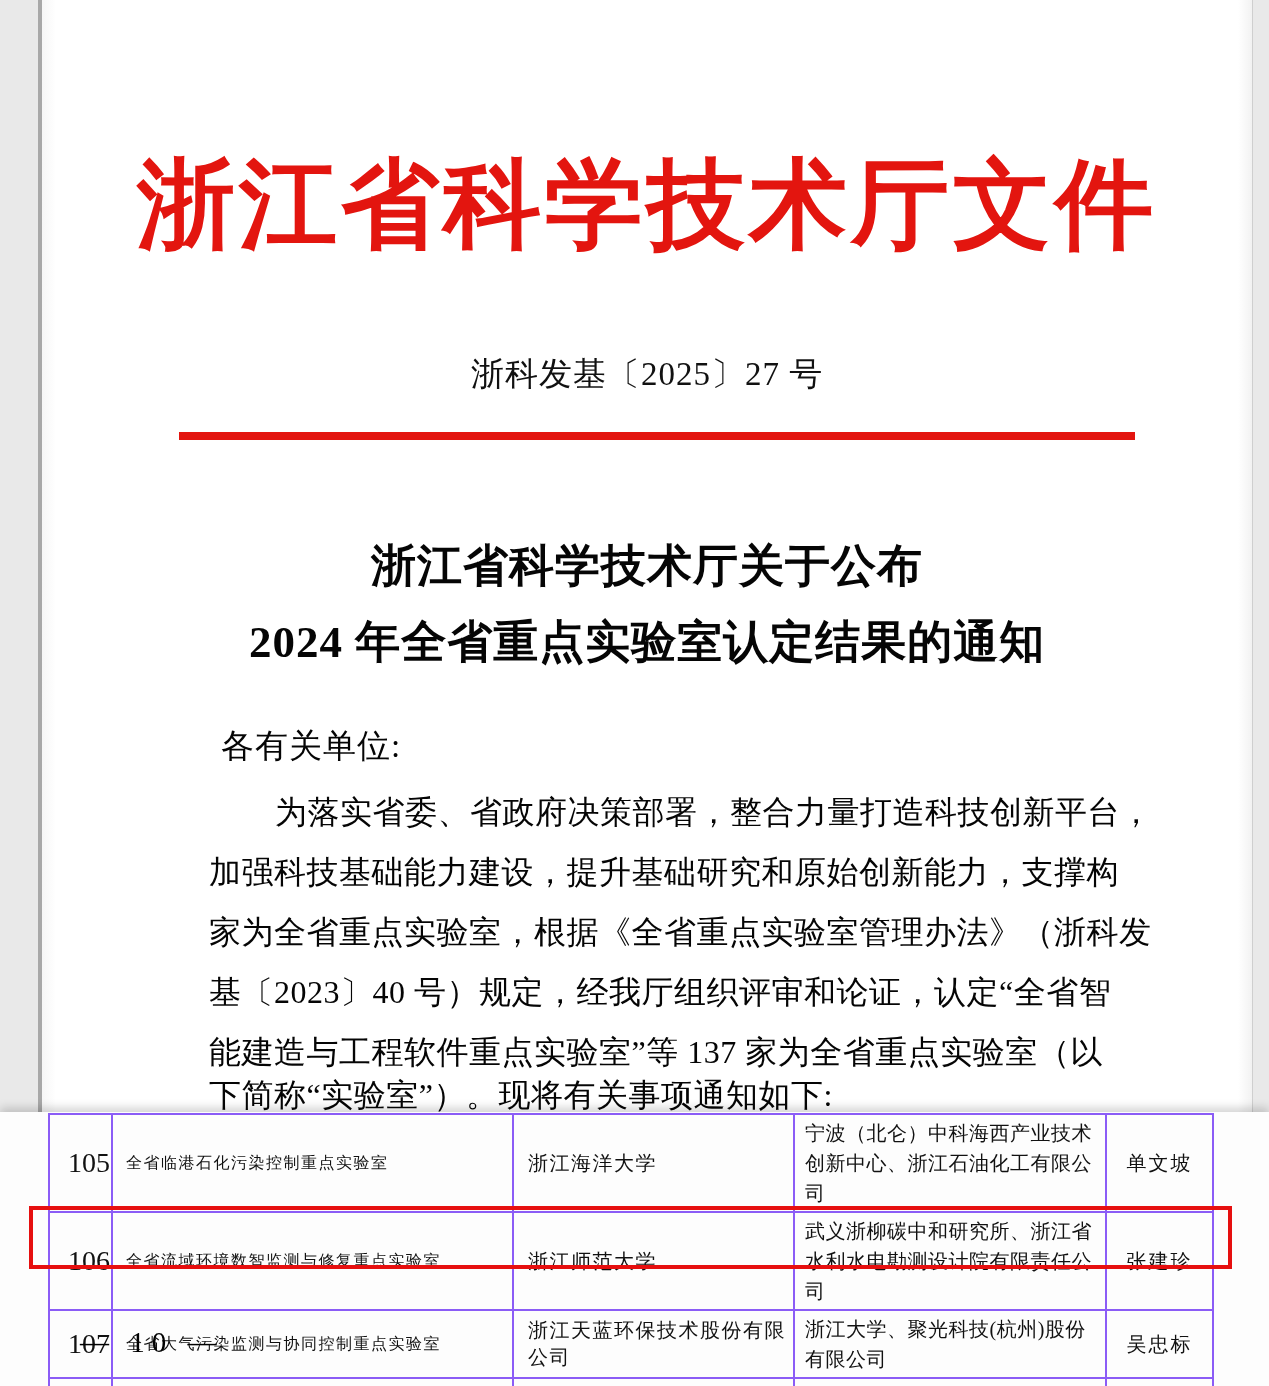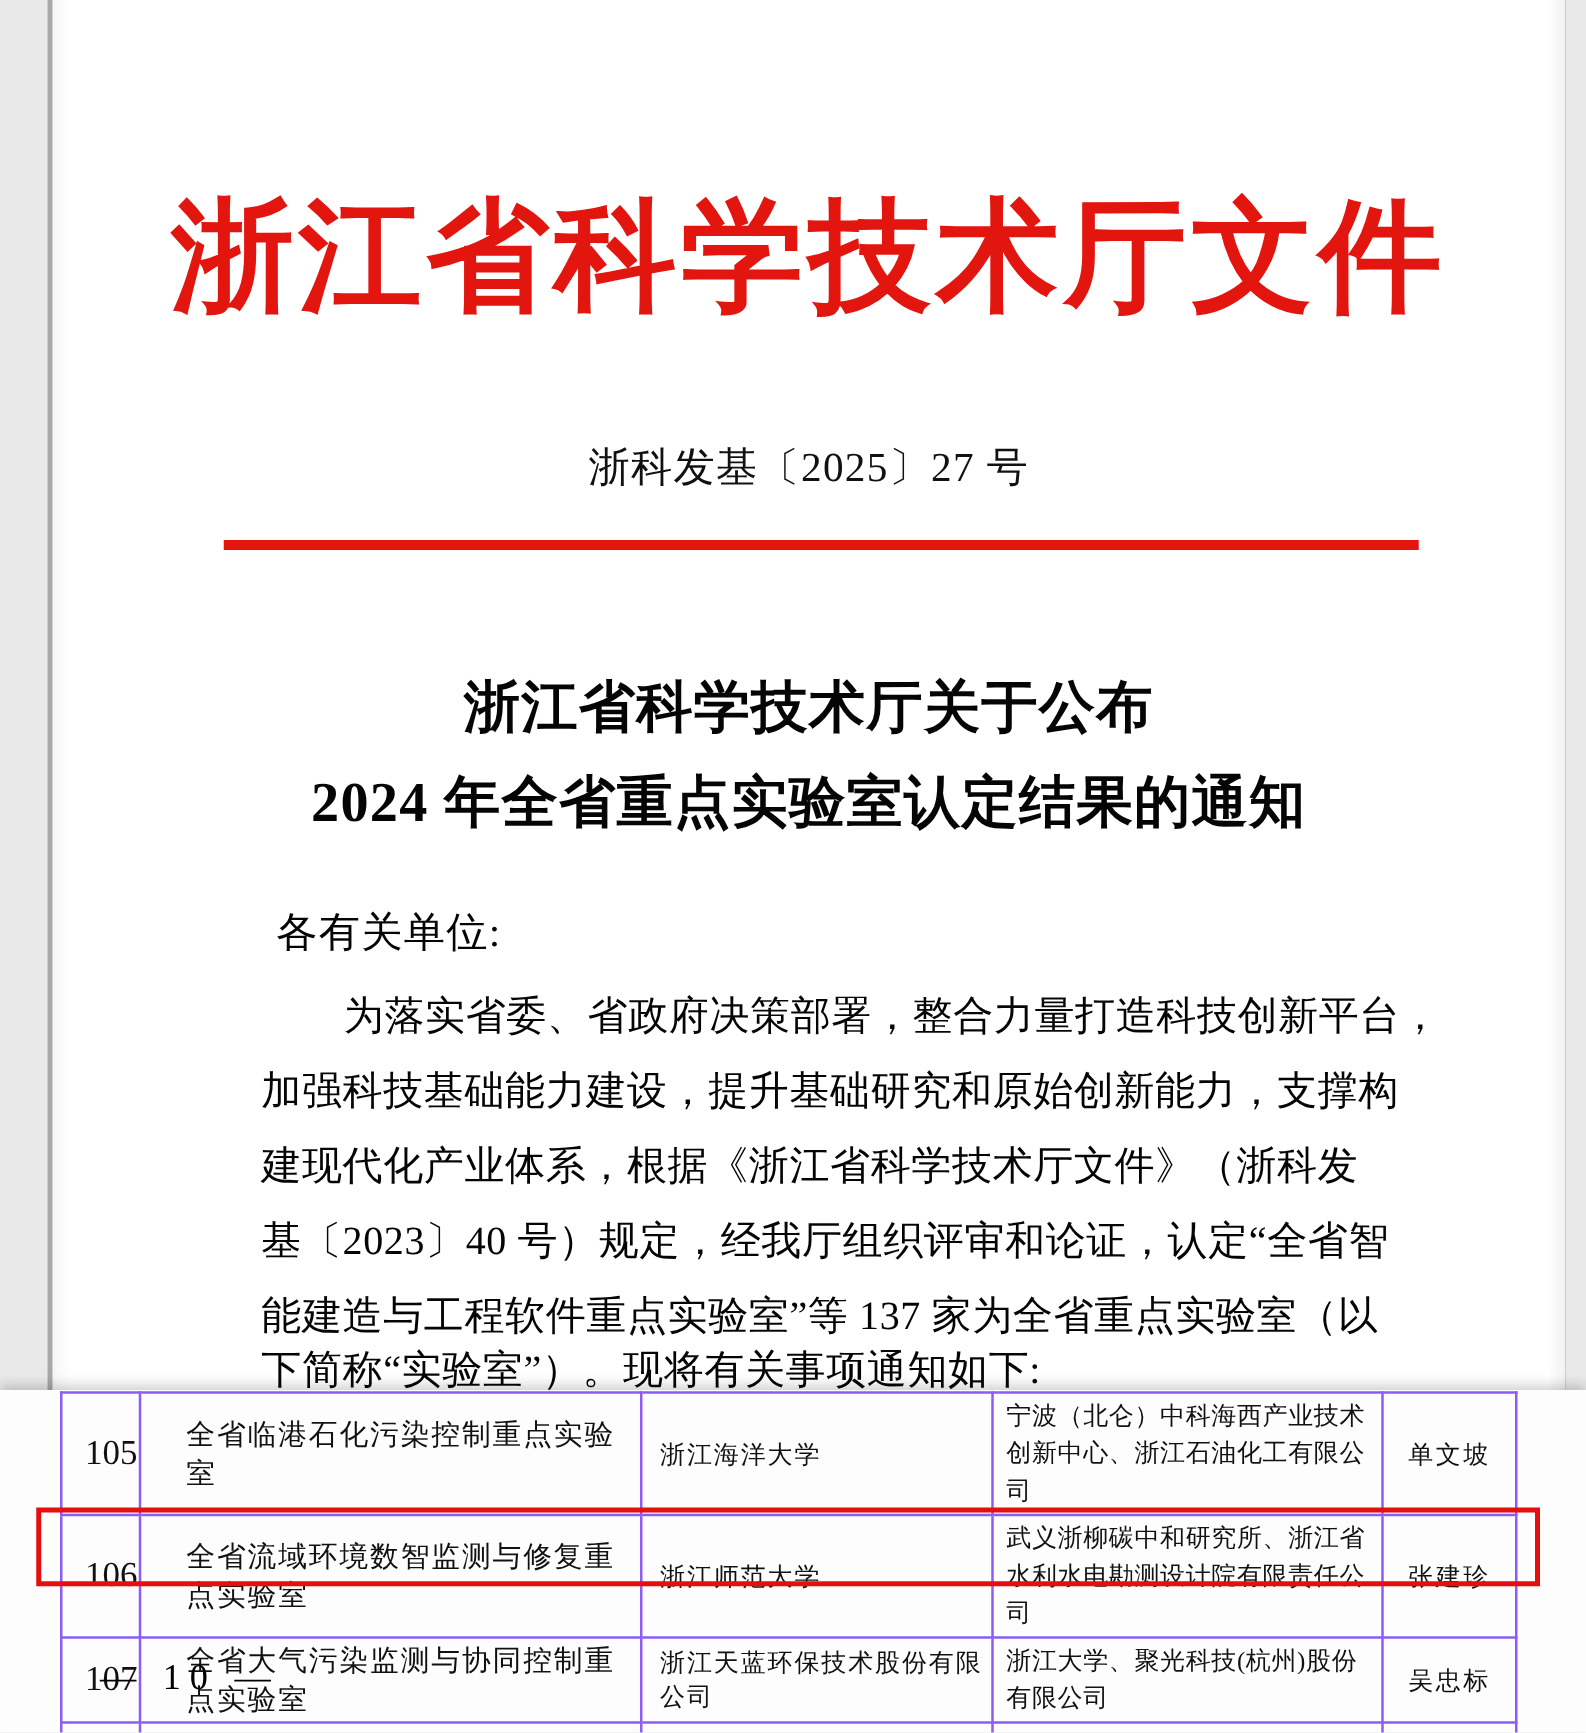--- a/index.html
+++ b/index.html
@@ -57,21 +57,21 @@
   }
   table.lab-table {
     position:absolute; left:48px; top:1px; width:1164px;
     border-collapse:collapse; table-layout:fixed;
   }
   table.lab-table td {
     border:2px solid #8b5cf6; vertical-align:middle;
     color:#111; overflow:hidden;
   }
   td.c-no  { text-align:right; font-size:28px; }
-  td.c-lab { padding-left:36px; font-size:23px; letter-spacing:1.5px; }
+  td.c-lab { padding-left:13px; font-size:16px; letter-spacing:1.5px; }
   td.c-inst{ padding-left:14px; font-size:20px; letter-spacing:1.5px; }
   td.c-part{ padding:3px 8px 3px 10px; font-size:20px; line-height:30px; letter-spacing:0.5px; }
   td.c-dir { text-align:center; font-size:20px; letter-spacing:2px; }
 
   .highlight-box {
     position:absolute; left:29px; top:94px; width:1203px; height:63px;
     border:4px solid #e60f0f; box-sizing:border-box;
     pointer-events:none;
   }
   .page-number {
@@ -88,21 +88,21 @@
     <div class="header-title">浙江省科学技术厅文件</div>
     <div class="doc-number">浙科发基〔2025〕27 号</div>
     <div class="red-rule"></div>
     <div class="notice-title">
       <div class="line">浙江省科学技术厅关于公布</div>
       <div class="line">2024 年全省重点实验室认定结果的通知</div>
     </div>
     <div class="salutation">各有关单位:</div>
     <div class="body-line" style="top:851px">加强科技基础能力建设，提升基础研究和原始创新能力，支撑构</div>
     <div class="body-line indent" style="top:791px">为落实省委、省政府决策部署，整合力量打造科技创新平台，</div>
-    <div class="body-line" style="top:911px">建现代化产业体系，根据《浙江省科学技术厅文件》（浙科发</div>
+    <div class="body-line" style="top:911px">家为全省重点实验室，根据《全省重点实验室管理办法》（浙科发</div>
     <div class="body-line" style="top:971px">基〔2023〕40 号）规定，经我厅组织评审和论证，认定“全省智</div>
     <div class="body-line" style="top:1031px">能建造与工程软件重点实验室”等 137 家为全省重点实验室（以</div>
     <div class="body-line" style="top:1074px">下简称“实验室”）。现将有关事项通知如下:</div>
   </div>
 
   <div class="table-strip">
     <table class="lab-table">
       <colgroup>
         <col style="width:63px">
         <col style="width:401px">

